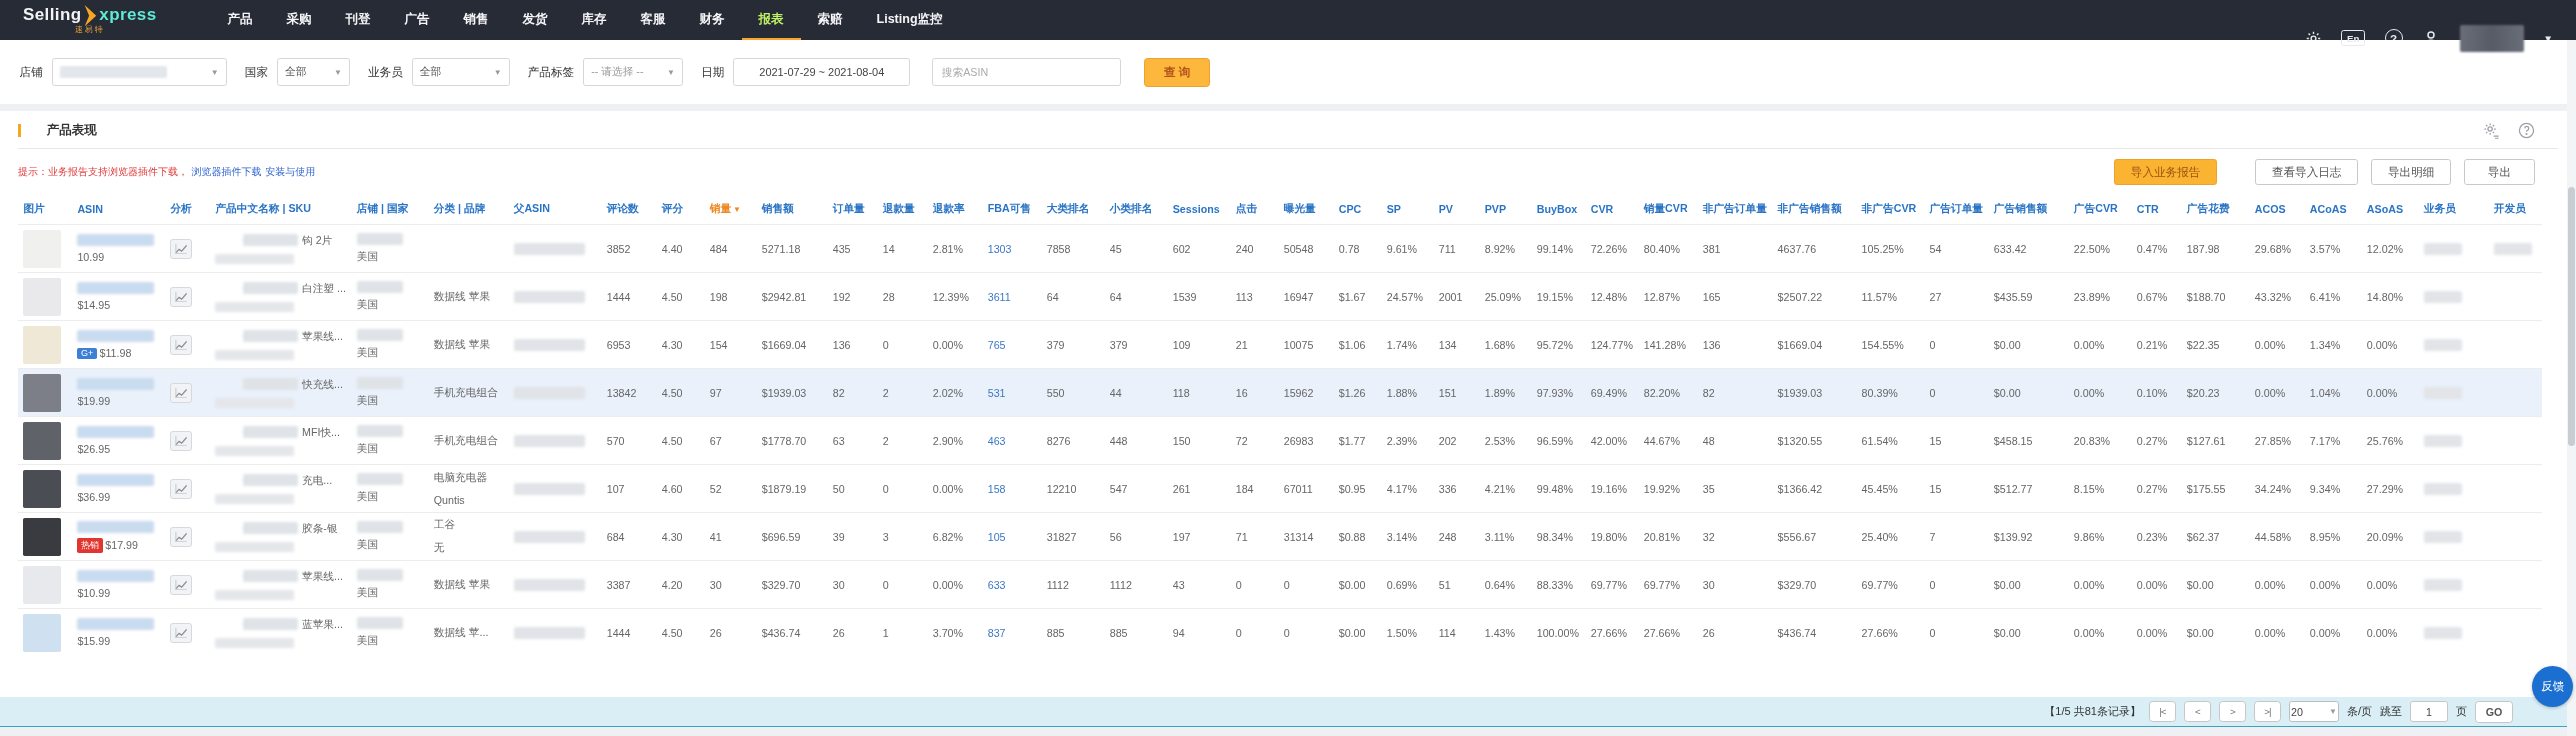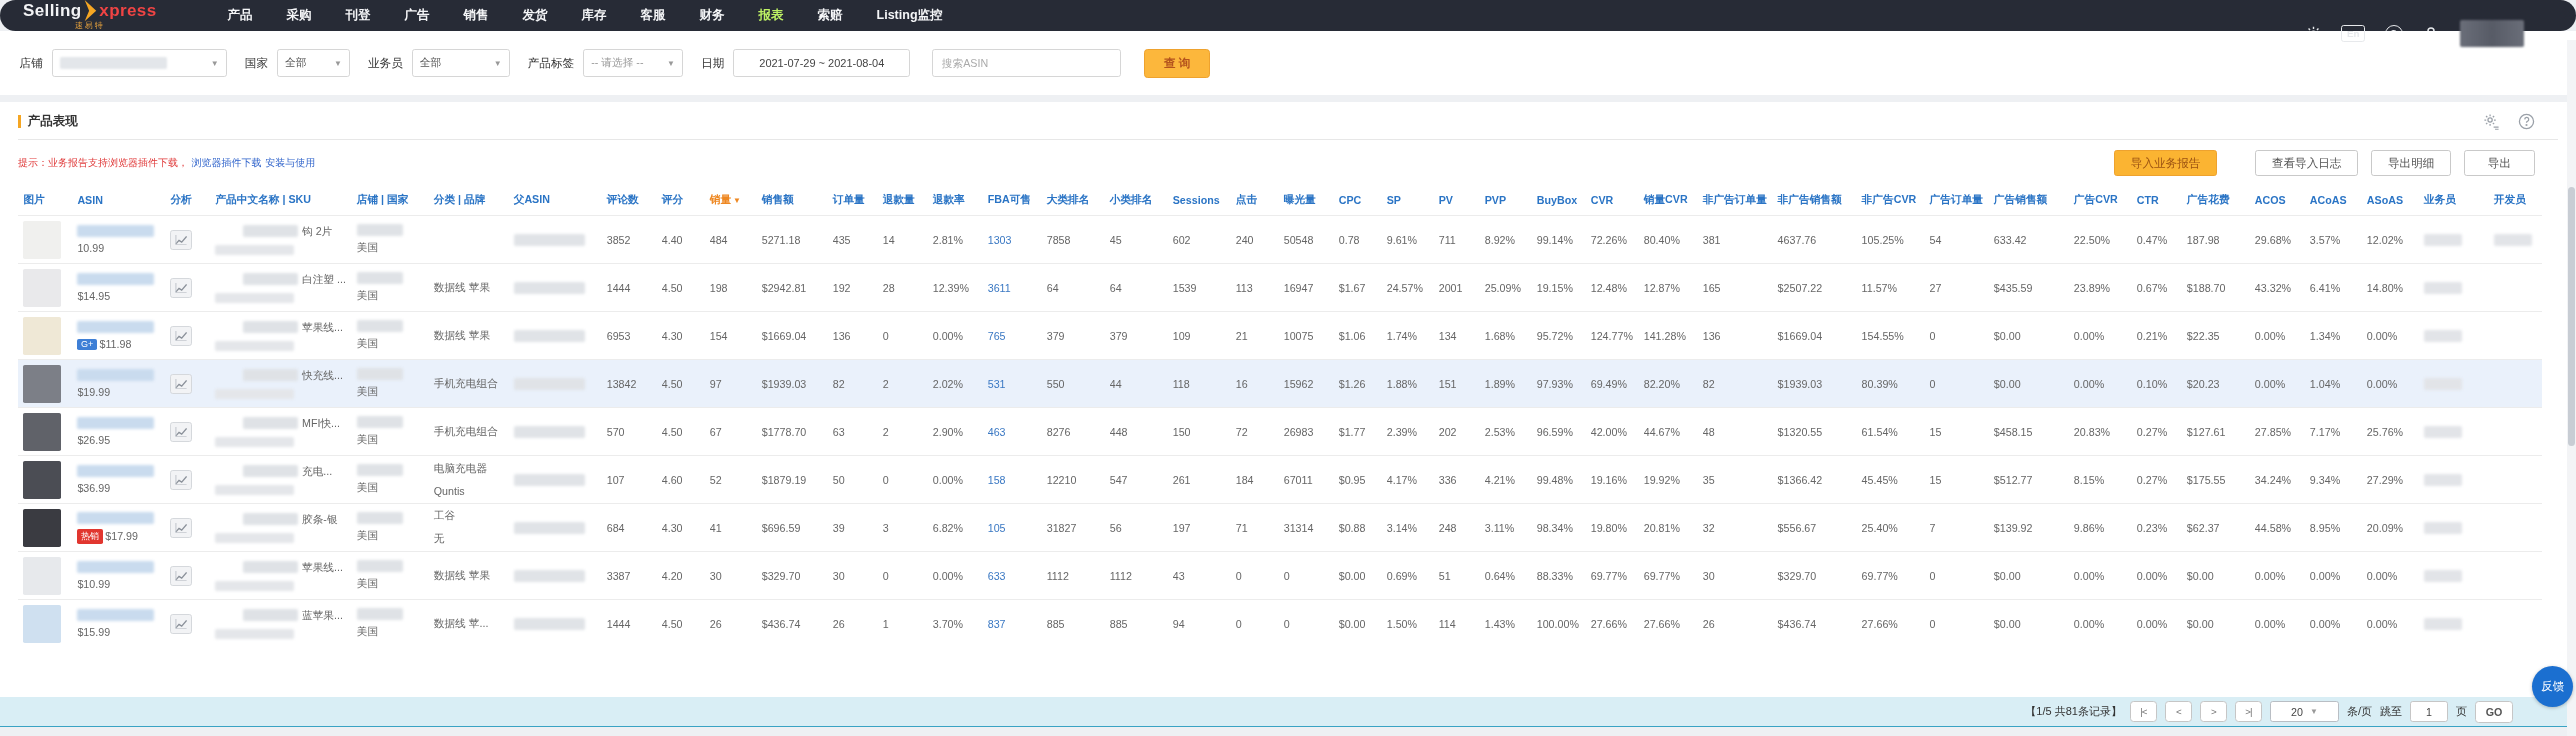--- a/index.html
+++ b/index.html
@@ -1,26 +1,26 @@
 <!DOCTYPE html>
 <html style="font-size:14.3px"><head>
 <meta charset="utf-8">
 <style>
   * { margin:0; padding:0; box-sizing:border-box; }
   html,body { width:2576px; height:737px; overflow:hidden; background:#fff;
     font-family:"Liberation Sans","DejaVu Sans",sans-serif; }
   .page { position:relative; width:2576px; height:737px; display:flex; flex-direction:column; background:#eef0f3; }
 
   
-  .topnav { height:31px; background:#272b36; display:flex; align-items:center; padding:0 23px; flex:none;border-radius:16px; }
+  .topnav { height:40px; background:#272b36; display:flex; align-items:center; padding:0 23px; flex:none; }
   .logo { display:flex; flex-direction:column; justify-content:center; margin-right:54px; }
   .logo-row { display:flex; align-items:center; }
   .logo-selling { color:#f2f3f5; font-size:17px; font-weight:700; letter-spacing:0.4px; }
   .logo-arrow { margin:0 0.9px; display:flex; }
-  .logo-xpress { color:#ef4444; font-size:17px; font-weight:700; letter-spacing:0.4px; }
+  .logo-xpress { color:#5eead4; font-size:17px; font-weight:700; letter-spacing:0.4px; }
   .logo-sub { color:#e8a33d; font-size:8px; text-align:center; margin-top:-1.8px; letter-spacing:1.8px; }
   .menu { display:flex; height:40px; }
   .nav-item { color:#f5f6f8; font-size:12.5px; font-weight:700; padding:0 17px; line-height:38px; height:40px; cursor:pointer; border-bottom:2.7px solid transparent; white-space:nowrap; }
   .nav-item.active { color:#bef264; border-bottom-color:#f7a72c; }
   .nav-right { margin-left:auto; display:flex; align-items:center; gap:19.6px;margin-top:36px; }
   .nav-icon { color:#e7e9ec; display:flex; align-items:center; justify-content:center; cursor:pointer; }
   .en-box { border:1.3px solid #e7e9ec; border-radius:2.7px; font-size:9.8px; font-weight:700; color:#e7e9ec; padding:1.8px 4.5px; position:relative; }
   .q-circle { width:18px; height:18px; border:1.3px solid #e7e9ec; border-radius:50%; font-size:11.6px; font-weight:700; line-height:15px; text-align:center; }
   .user-blur { width:64px; height:27px; background:linear-gradient(90deg,#6a6e79,#575b66 50%,#6a6e79); border-radius:1.8px; filter:blur(0.9px); }
   .nav-caret { color:#e7e9ec; font-size:9.8px; }
@@ -31,21 +31,21 @@
   .select { height:28px; border:0.9px solid #d6d6d6; border-radius:2.7px; background:#fff; display:flex; align-items:center; padding:0 7.1px; font-size:10.7px; color:#555; justify-content:space-between; cursor:pointer; }
   .sel-caret { color:#999; font-size:8px; margin-left:5.4px; }
   .shop-blur { width:107px; height:12.5px; background:#e3e6ea; border-radius:1.8px; filter:blur(1.3px); }
   .datebox { height:28px; border:0.9px solid #d6d6d6; border-radius:2.7px; display:flex; align-items:center; justify-content:center; font-size:11px; color:#444; width:177px; cursor:pointer; }
   .search-input { height:28px; width:189px; border:0.9px solid #d6d6d6; border-radius:2.7px; padding:0 9px; font-size:10.7px; color:#555; margin-left:12.5px; font-family:inherit; }
   .search-input::placeholder { color:#aaa; }
   .query-btn { height:29px; width:66px; margin-left:14.3px; background:#fcb73c; border:0.9px solid #eea22e; border-radius:3.6px; color:#b4531d; font-size:11.6px; font-weight:700; cursor:pointer; font-family:inherit; }
 
   
   .panel { background:#fff; flex:1; padding:10.7px 18px 0 18px; position:relative; overflow:hidden; }
-  .panel-head { display:flex; align-items:center; border-bottom:0.9px solid #e7e7e7; padding-bottom:9px; }
+  .panel-head { display:flex; align-items:center; border-bottom:0.9px solid #e7e7e7; padding-bottom:9px;gap:19px; }
   .accent { width:2.7px; height:13.4px; background:#f5a623; margin-right:7.1px; }
   .panel-title { font-size:12.5px; font-weight:700; color:#333; }
   .head-icons { margin-left:auto; display:flex; gap:18px; margin-right:23px; color:#9aa0a8; }
   .h-icon { cursor:pointer; display:flex; }
   .hint-row { display:flex; align-items:center; margin-top:10.7px; }
   .hint { font-size:10px; color:#e03b3b; }
   .hint a { color:#3366cc; text-decoration:none; margin-left:3.6px; cursor:pointer; }
   .actions { margin-left:auto; display:flex; gap:12.5px; margin-right:23px; }
   .btn { height:26px; padding:0 16px; border:0.9px solid #c9c9c9; border-radius:2.7px; background:#fff; color:#555; font-size:11.6px; cursor:pointer; font-family:inherit; white-space:nowrap; }
   .btn.primary { background:#fbb432; border-color:#eea22e; color:#9c5312; }
@@ -69,21 +69,21 @@
   .b-sku { width:79px; height:9.8px; background:#e4e6ea; margin-top:5.4px; }
   .b-shop { width:46px; height:11.6px; background:#dfe2e6; }
   .country { margin-top:5.4px; color:#666; }
   .brand-line { margin-top:9px; }
   .b-pasin { width:71px; height:11.6px; background:#e0e3e7; }
   .b-person { width:38px; height:11.6px; background:#e2e4e8; }
 
   
   .pager { flex:none; height:30px; margin-bottom:9.8px; background:#d9eef5; border-bottom:1.8px solid #39a3c4; display:flex; align-items:center; justify-content:flex-end; gap:8px; padding-right:63px; font-size:11px; color:#333; }
   .pg-btn { min-width:27px; height:21.4px; border:0.9px solid #c6c6c6; border-radius:3.6px; background:#fff; color:#777; font-size:9.8px; display:flex; align-items:center; justify-content:center; cursor:pointer; letter-spacing:-0.9px; }
-  .pg-select { width:69px; height:21.4px; border:0.9px solid #b9bec4; border-radius:2.7px; background:#fff; display:flex; align-items:center; justify-content:space-between; padding:0 20px; font-size:10.7px; color:#444; cursor:pointer; }
+  .pg-select { width:50px; height:21.4px; border:0.9px solid #b9bec4; border-radius:2.7px; background:#fff; display:flex; align-items:center; justify-content:space-between; padding:0 1px; font-size:10.7px; color:#444; cursor:pointer; }
   .jump-input { width:38px; height:20.5px; border:0.9px solid #c6c6c6; border-radius:2.7px; text-align:center; font-size:10.7px; color:#444; font-family:inherit; }
   .go-btn { width:38px; height:22px; border:0.9px solid #c6c6c6; border-radius:3.6px; background:#fff; color:#555; font-size:10.7px; font-weight:700; cursor:pointer; font-family:inherit; }
 
   
   .v-scrollbar { position:absolute; right:0; top:40px; bottom:0; width:9px; background:#f3f4f6; }
   .v-thumb { position:absolute; top:147px; right:0.9px; width:7.1px; height:259px; background:#c8cdd4; border-radius:3.6px; }
   .feedback { position:absolute; right:2.7px; bottom:30px; width:41px; height:41px; border-radius:50%; background:#1b6fd0; color:#fff; font-size:11.6px; display:flex; align-items:center; justify-content:center; cursor:pointer; box-shadow:0 0.9px 3.6px rgba(0,0,0,.25); }
 </style>
 </head>
 <body>

